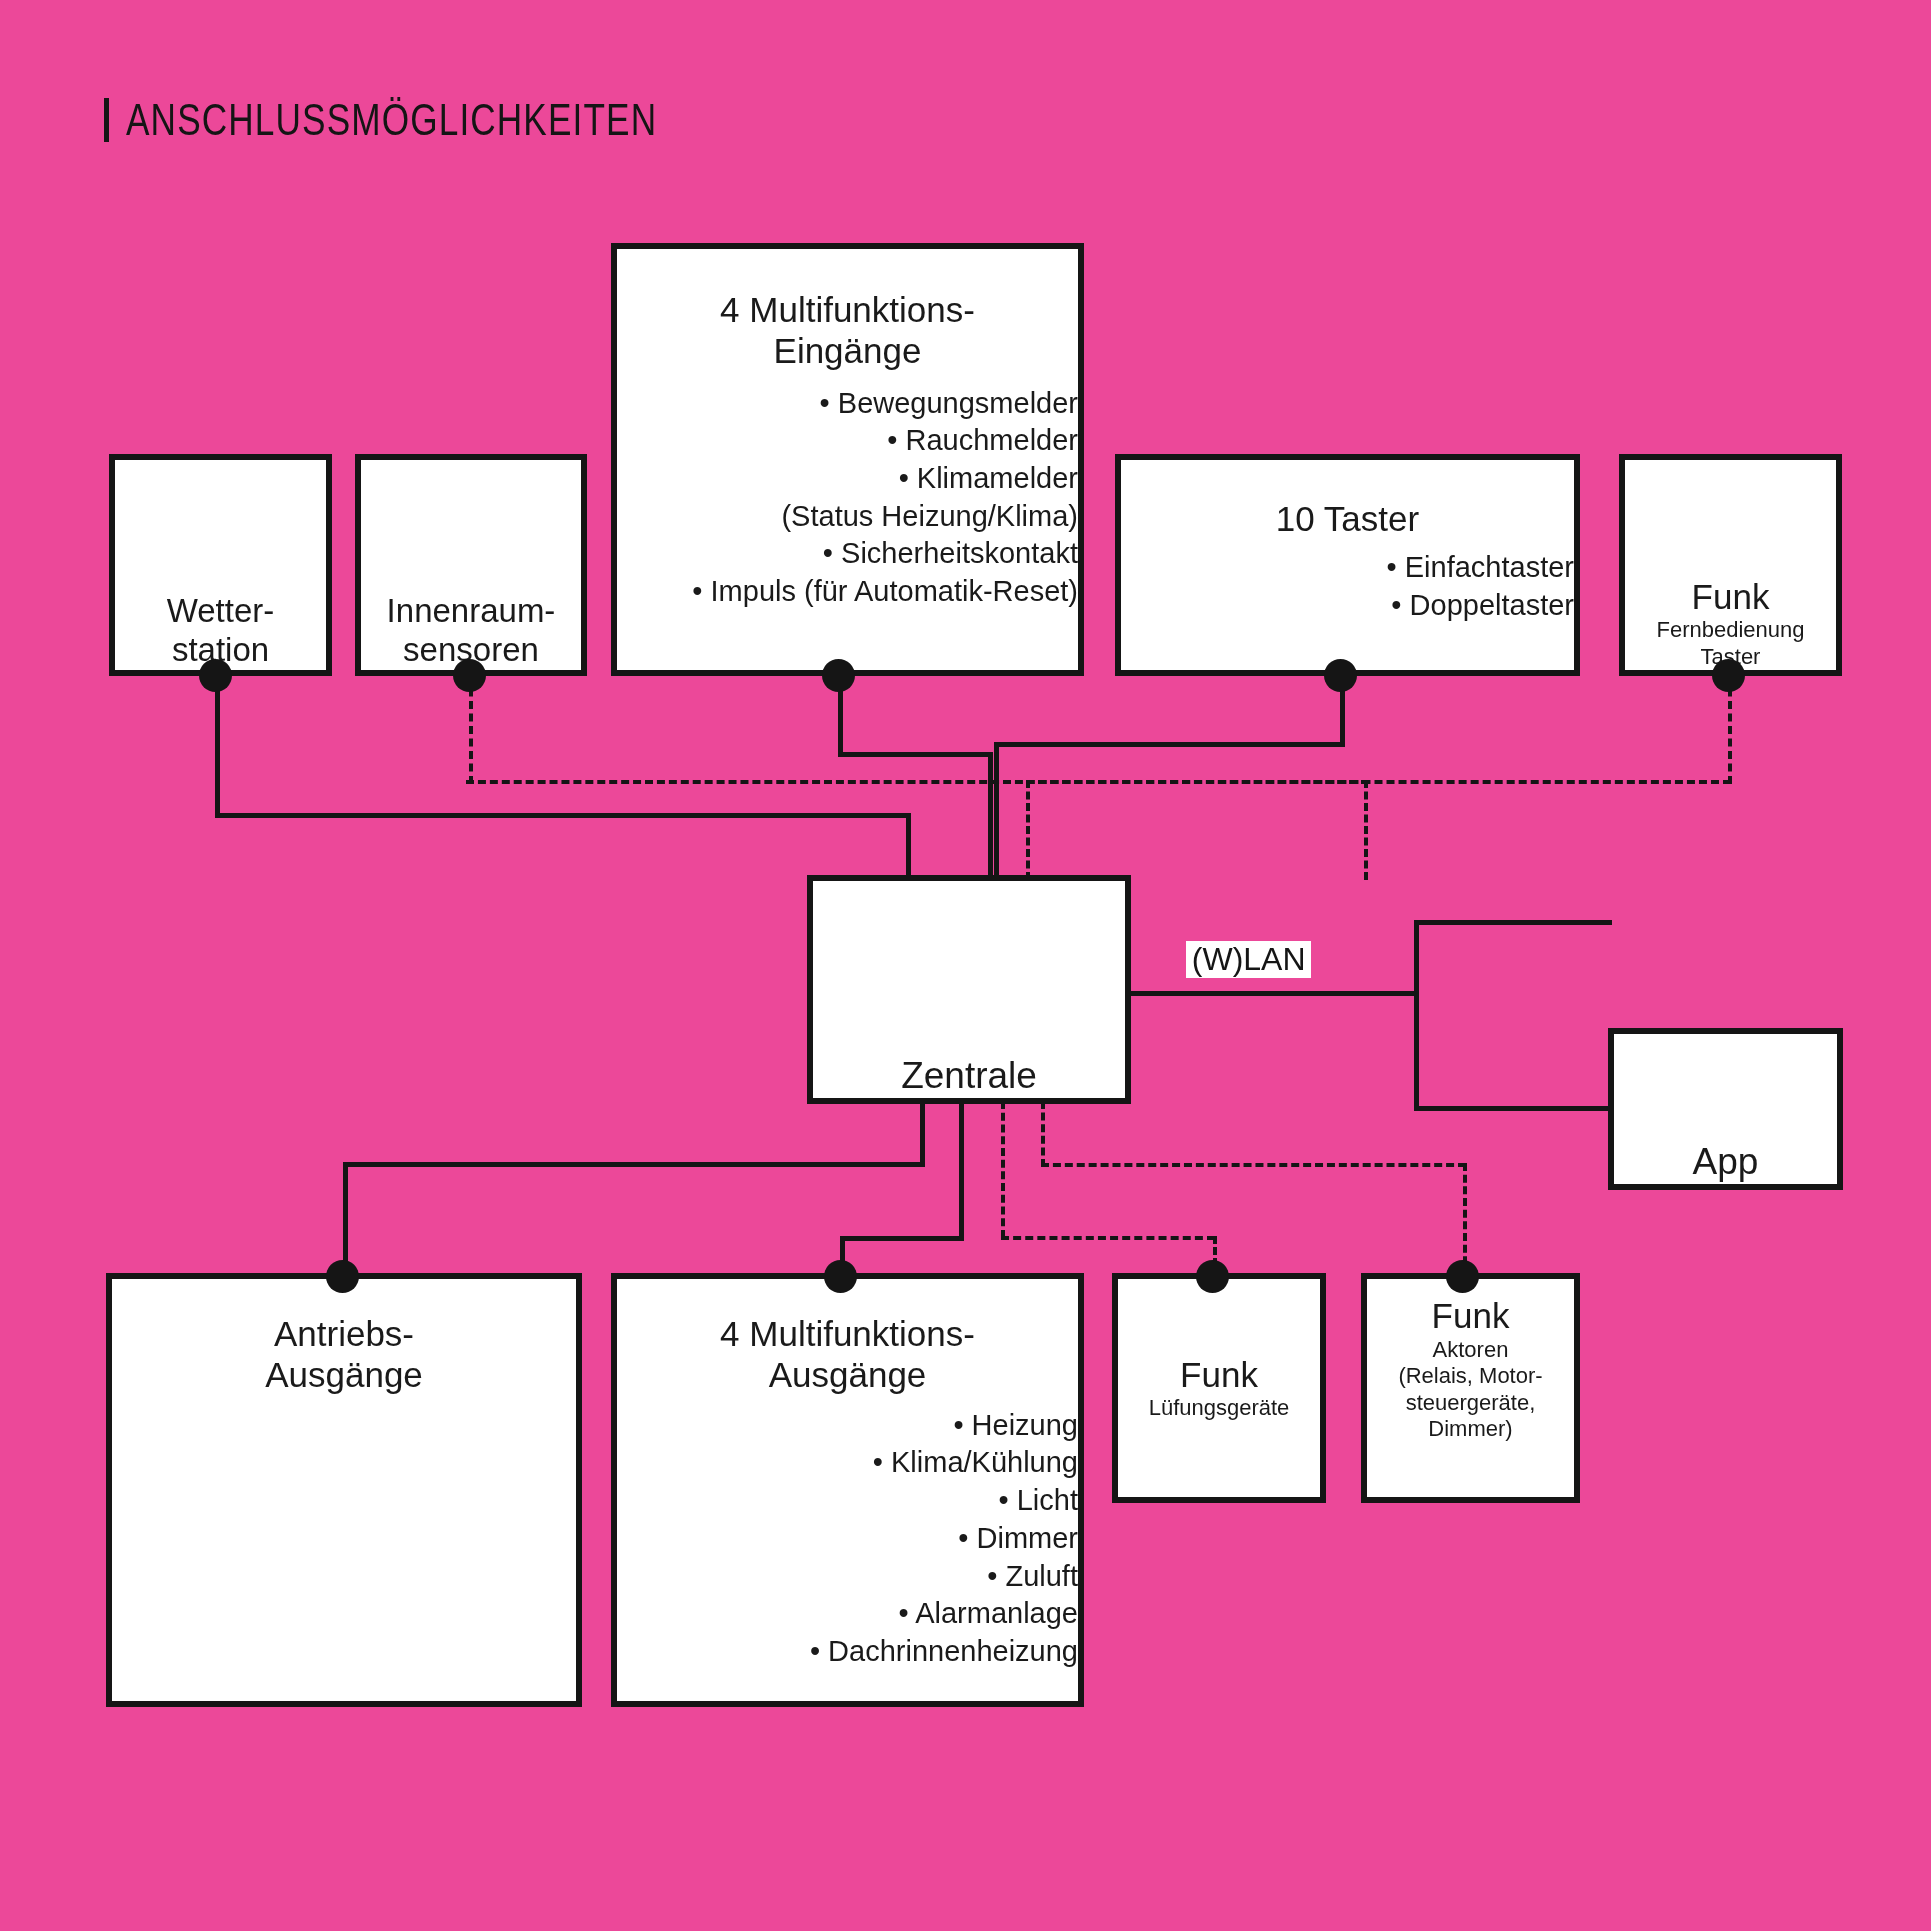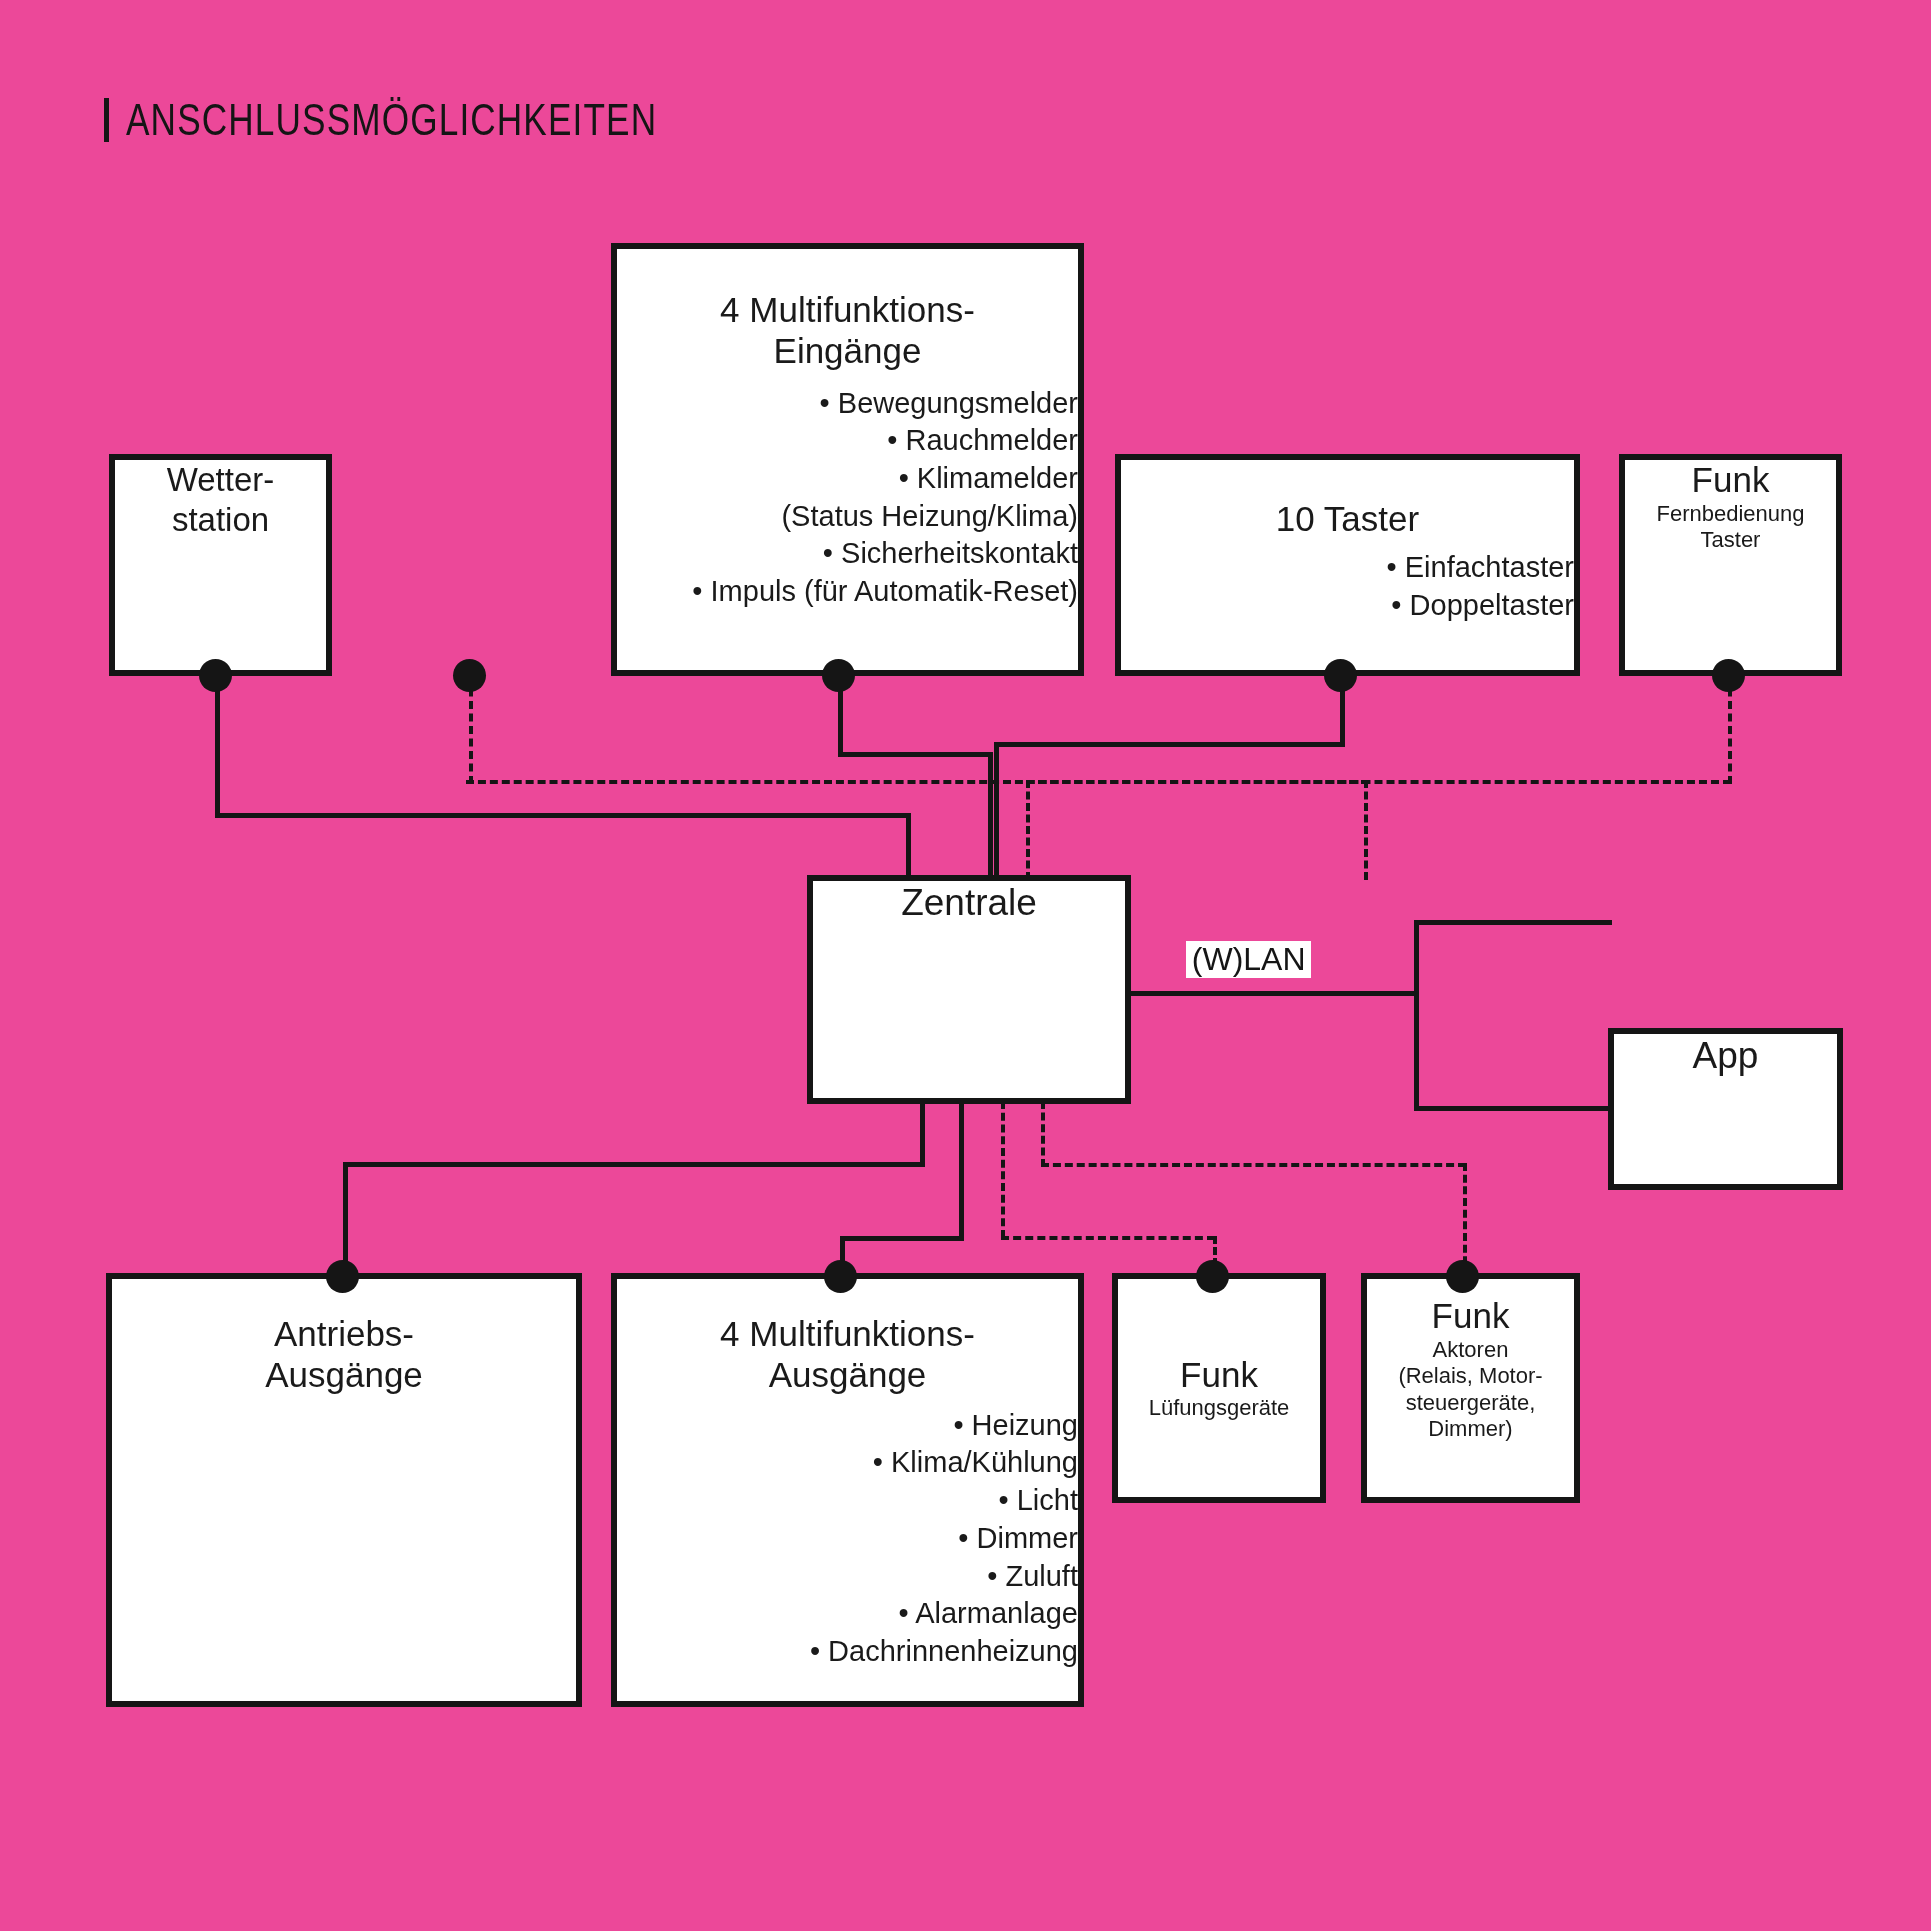--- a/index.html
+++ b/index.html
@@ -8,21 +8,21 @@
 
   
   .title-row{position:absolute;left:104px;top:95px;display:flex;align-items:center;gap:17.4px;}
   .title-bar{width:4.8px;height:44px;background:#151515;}
   .title-text{font-size:44px;letter-spacing:1.4px;font-weight:400;color:#151515;
               transform:scaleX(.80);transform-origin:left center;white-space:nowrap;}
 
   
   .box{position:absolute;border:6.8px solid #151515;background:#fff;box-sizing:border-box;
        display:flex;flex-direction:column;align-items:center;z-index:6;}
-  .box.center-v{justify-content:flex-start;}
+  .box.center-v{justify-content:flex-end;}
   .bx-title{font-size:35px;line-height:1.16;text-align:center;white-space:pre-line;}
   .bx-sub{font-size:22px;line-height:1.2;text-align:center;white-space:pre-line;}
   .bx-plain{font-size:33px;line-height:1.2;text-align:center;white-space:pre-line;}
   ul.bullets{list-style:none;margin:0;padding:0;text-align:right;}
   ul.bullets li{font-size:29px;line-height:1.30;white-space:pre;}
   ul.bullets li.nobul{text-indent:0;}
 
   
   .ln{position:absolute;background:#151515;z-index:2;}
   .lh{height:4.8px;}
@@ -92,20 +92,24 @@
   <div class="dot" style="left:326px;top:1260px;"></div>
   <div class="dot" style="left:824px;top:1260px;"></div>
   <div class="dot" style="left:1196px;top:1260px;"></div>
   <div class="dot" style="left:1446px;top:1260px;"></div>
 
   <div class="box center-v" style="left:109px;top:454px;width:223px;height:222px;">
     <div class="bx-plain">Wetter-
 station</div>
   </div>
 
+  <div class="box center-v" style="left:355px;top:454px;width:232px;height:222px;">
+    <div class="bx-plain">Innenraum-
+sensoren</div>
+  </div>
 
   <div class="box" style="left:611px;top:243px;width:473px;height:433px;padding-top:41px;">
     <div class="bx-title">4 Multifunktions-
 Eingänge</div>
     <ul class="bullets" style="margin-top:13.5px;width:100%;padding-left:39px;box-sizing:border-box;">
       <li>• Bewegungsmelder</li>
       <li>• Rauchmelder</li>
       <li>• Klimamelder</li>
       <li class="nobul">  (Status Heizung/Klima)</li>
       <li>• Sicherheitskontakt</li>

